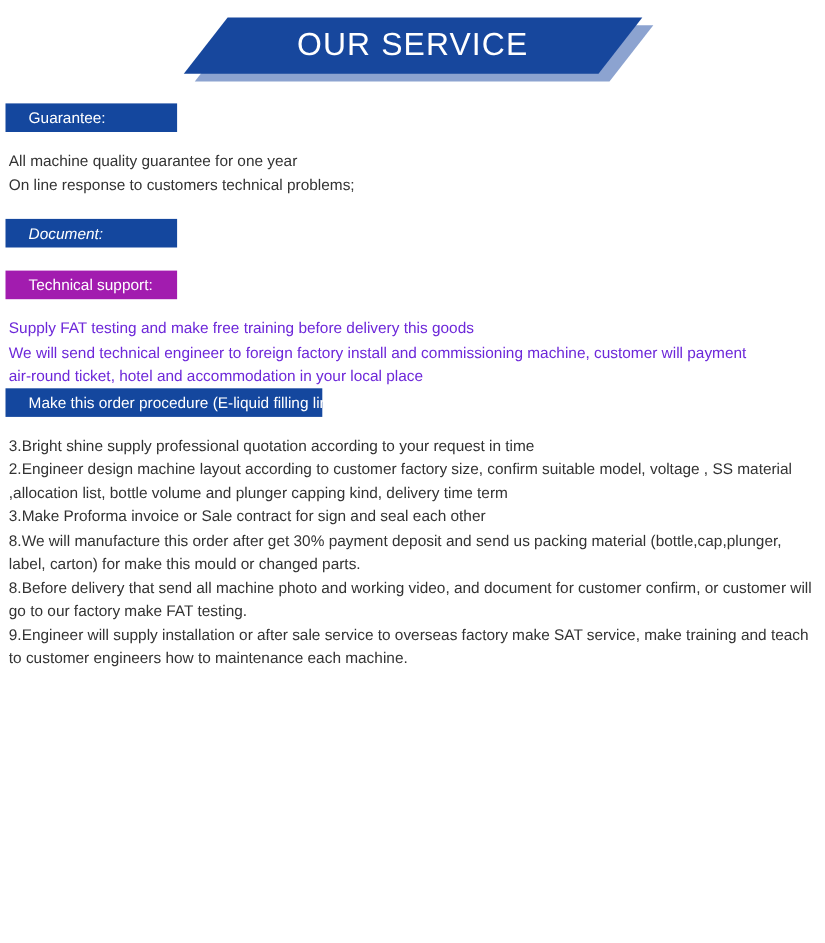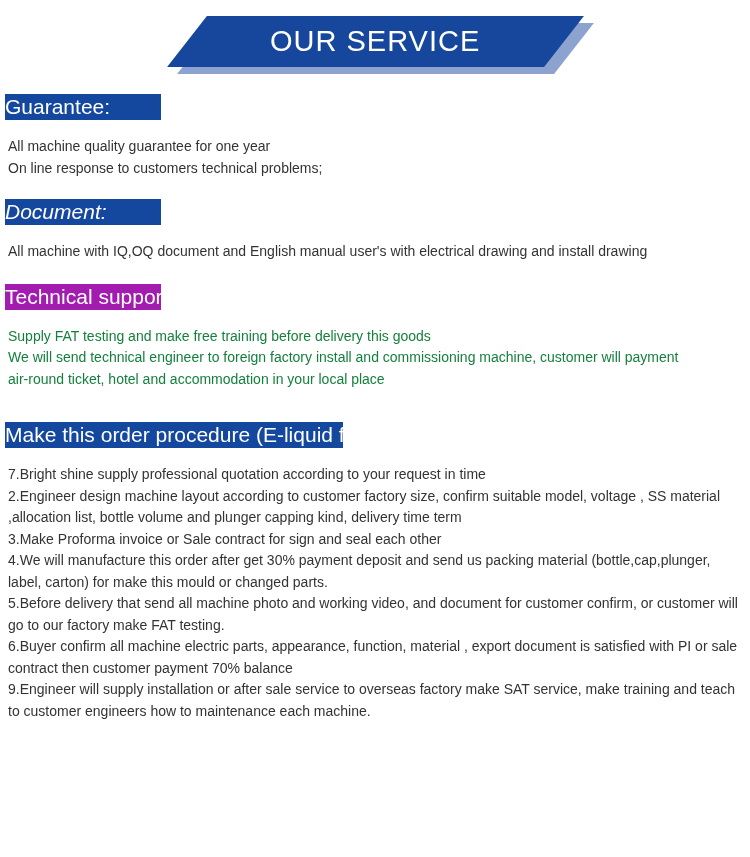--- a/index.html
+++ b/index.html
@@ -47,30 +47,30 @@
   }
 
   
   .sections { }
   .section-bar {
     margin-left: 5px;
     width: 156px;
     height: 26px;
     background: #14479E;
     color: #ffffff;
-    font-size: 21px;
+    font-size: 14px;
     display: flex;
     align-items: center;
-    padding-left: 0;
+    padding-left: 21px;
     box-sizing: border-box;
     white-space: nowrap;
   }
   .section:nth-child(2) .section-bar { margin-top: 20px; font-style: italic; }
   .section:nth-child(3) .section-bar { margin-top: 21px; }
-  .section:nth-child(4) .section-bar { margin-top: 32px; width: 338px; }
+  .section:nth-child(4) .section-bar { margin-top: 0; width: 288px; }
   .section-body {
     margin: 16px 6px 0 8px;
     font-size: 14px;
     line-height: 21.5px;
     color: #333333;
     white-space: pre-line;
   }
   .list-item {
     white-space: pre-line;
   }
@@ -86,30 +86,28 @@
 </div>
 
 <div class="sections">
     <div class="section">
       <div class="section-bar" style="background: rgb(20, 71, 158);">Guarantee:</div>
       <div class="section-body" style="color: rgb(51, 51, 51);">All machine quality guarantee for one year
 On line response to customers technical problems;</div>
     </div>
     <div class="section">
       <div class="section-bar" style="background: rgb(20, 71, 158);">Document:</div>
-      <div class="section-body" style="color: rgb(51, 51, 51);">All machine with IQ,OQ document and English manual user's with electrical drawing and install drawing</div>
     </div>
     <div class="section">
       <div class="section-bar" style="background: #a21caf;">Technical support:</div>
-      <div class="section-body" style="color: #15803d;">Supply FAT testing and make free training before delivery this goods
+      <div class="section-body" style="color: #6d28d9;">Supply FAT testing and make free training before delivery this goods
 We will send technical engineer to foreign factory install and commissioning machine, customer will payment
 air-round ticket, hotel and accommodation in your local place</div>
     </div>
     <div class="section">
       <div class="section-bar" style="background: rgb(20, 71, 158);">Make this order procedure (E-liquid filling line)</div>
-      <div class="section-body" style="color: rgb(51, 51, 51);"><div class="list-item">7.Bright shine supply professional quotation according to your request in time</div><div class="list-item">2.Engineer design machine layout according to customer factory size, confirm suitable model, voltage , SS material
-,allocation list, bottle volume and plunger capping kind, delivery time term</div><div class="list-item">3.Make Proforma invoice or Sale contract for sign and seal each other</div><div class="list-item">4.We will manufacture this order after get 30% payment deposit and send us packing material (bottle,cap,plunger,
-label, carton) for make this mould or changed parts.</div><div class="list-item">5.Before delivery that send all machine photo and working video, and document for customer confirm, or customer will
-go to our factory make FAT testing.</div><div class="list-item">6.Buyer confirm all machine electric parts, appearance, function, material , export document is satisfied with PI or sale
-contract then customer payment 70% balance</div><div class="list-item">9.Engineer will supply installation or after sale service to overseas factory make SAT service, make training and teach
+      <div class="section-body" style="color: rgb(51, 51, 51);"><div class="list-item">3.Bright shine supply professional quotation according to your request in time</div><div class="list-item">2.Engineer design machine layout according to customer factory size, confirm suitable model, voltage , SS material
+,allocation list, bottle volume and plunger capping kind, delivery time term</div><div class="list-item">3.Make Proforma invoice or Sale contract for sign and seal each other</div><div class="list-item">8.We will manufacture this order after get 30% payment deposit and send us packing material (bottle,cap,plunger,
+label, carton) for make this mould or changed parts.</div><div class="list-item">8.Before delivery that send all machine photo and working video, and document for customer confirm, or customer will
+go to our factory make FAT testing.</div><div class="list-item">9.Engineer will supply installation or after sale service to overseas factory make SAT service, make training and teach
 to customer engineers how to maintenance each machine.</div></div>
     </div>
   </div>
 
 </body></html>

